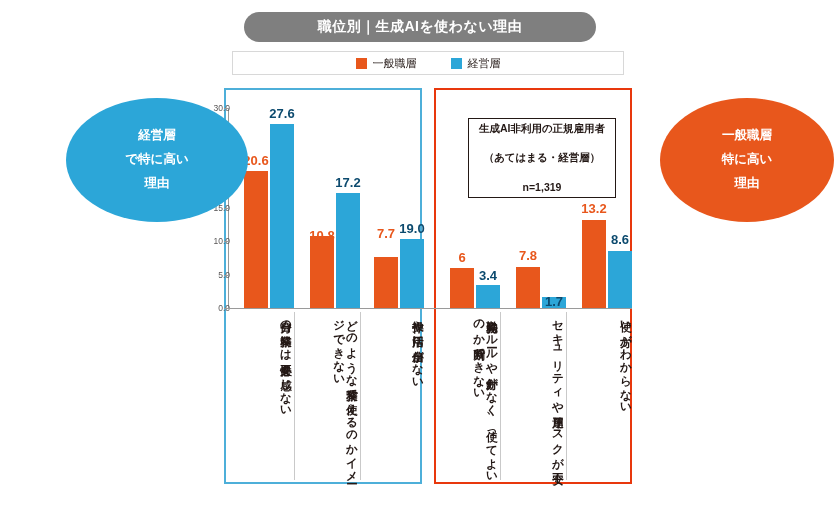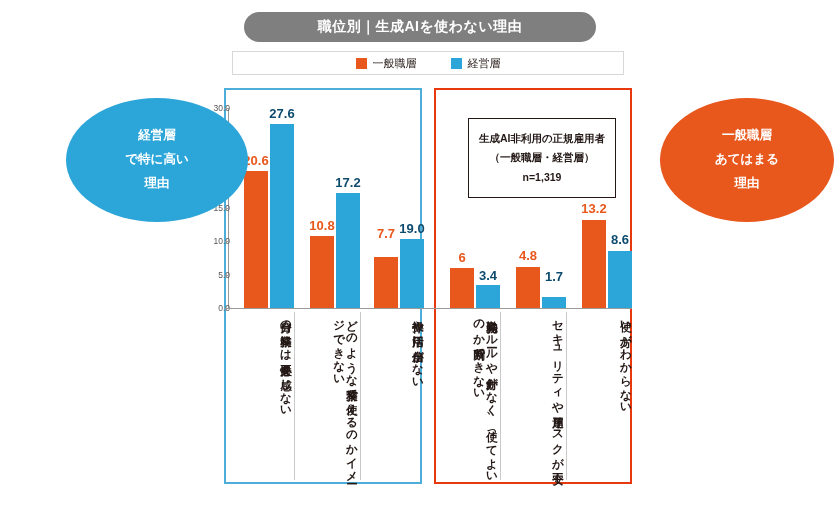--- a/index.html
+++ b/index.html
@@ -82,21 +82,21 @@
     color:#231815;letter-spacing:.5px;
     height:168px;
   }
   .cat-sep{position:absolute;top:0;width:1px;height:168px;background:#c9c9c9;}
 
   
   .note{
     position:absolute;left:468px;top:118px;width:146px;height:78px;
     border:1px solid #231815;background:#ffffff;
     display:flex;flex-direction:column;align-items:center;justify-content:center;
-    gap:6px;font-size:10.5px;font-weight:bold;text-align:center;line-height:1.25;
+    gap:16px;font-size:10.5px;font-weight:bold;text-align:center;line-height:1.25;
   }
 
   
   .callout{
     position:absolute;border-radius:50%;
     display:flex;flex-direction:column;align-items:center;justify-content:center;
     color:#ffffff;font-size:12.5px;font-weight:bold;line-height:1.9;text-align:center;
   }
   .callout-left{left:66px;top:98px;width:182px;height:124px;background:#2ca6d8;}
   .callout-right{left:660px;top:98px;width:174px;height:124px;background:#e8571c;}
@@ -151,37 +151,37 @@
 
   <div class="bars">
 
     <div class="bar orange" style="left:16px;height:137.3px"></div>
     <div class="bar blue" style="left:42px;height:184px"></div>
     <div class="bar-label orange" style="left:28px;top:45px">20.6</div>
     <div class="bar-label blue" style="left:54px;top:-2px">27.6</div>
 
     <div class="bar orange" style="left:82px;height:72px"></div>
     <div class="bar blue" style="left:108px;height:114.7px"></div>
-    <div class="bar-label orange" style="left:94px;top:110px">10.8</div>
+    <div class="bar-label orange" style="left:94px;top:120px">10.8</div>
     <div class="bar-label blue" style="left:120px;top:67px">17.2</div>
 
     <div class="bar orange" style="left:146px;height:51.3px"></div>
     <div class="bar blue" style="left:172px;height:68.7px"></div>
     <div class="bar-label orange" style="left:158px;top:118px">7.7</div>
     <div class="bar-label blue" style="left:184px;top:113px">19.0</div>
 
     <div class="bar orange" style="left:222px;height:40px"></div>
     <div class="bar blue" style="left:248px;height:22.7px"></div>
     <div class="bar-label orange" style="left:234px;top:142px">6</div>
     <div class="bar-label blue" style="left:260px;top:160px">3.4</div>
 
     <div class="bar orange" style="left:288px;height:41.3px"></div>
     <div class="bar blue" style="left:314px;height:11.3px"></div>
-    <div class="bar-label orange" style="left:300px;top:140px">4.8</div>
-    <div class="bar-label blue" style="left:326px;top:161px">1.7</div>
+    <div class="bar-label orange" style="left:300px;top:140px">7.8</div>
+    <div class="bar-label blue" style="left:326px;top:186px">1.7</div>
 
     <div class="bar orange" style="left:354px;height:88px"></div>
     <div class="bar blue" style="left:380px;height:57.3px"></div>
     <div class="bar-label orange" style="left:366px;top:93px">13.2</div>
     <div class="bar-label blue" style="left:392px;top:124px">8.6</div>
   </div>
 
   <div class="cats">
     <div class="cat-sep" style="left:66px"></div>
     <div class="cat-sep" style="left:132px"></div>
@@ -191,29 +191,29 @@
     <div class="cat" style="left:20px;width:44px">自分の業務には必要性を感じない</div>
     <div class="cat" style="left:86px;width:44px">どのような業務で使えるのかイメージできない</div>
     <div class="cat" style="left:152px;width:44px">操作や活用に自信がない</div>
     <div class="cat" style="left:222px;width:48px">勤務先にルールや方針がなく、使ってよいのか判断できない</div>
     <div class="cat" style="left:292px;width:44px">セキュリティや運用リスクが不安</div>
     <div class="cat" style="left:360px;width:44px">使い方がわからない</div>
   </div>
 
   <div class="note">
     <span>生成AI非利用の正規雇用者</span>
-    <span>（一般職層・経営層）</span>
+    <span>（あてはまる・経営層）</span>
     <span>n=1,319</span>
   </div>
 
   <div class="callout callout-left">
     <span>経営層</span>
     <span>で特に高い</span>
     <span>理由</span>
   </div>
   <div class="callout callout-right">
     <span>一般職層</span>
-    <span>あてはまる</span>
+    <span>特に高い</span>
     <span>理由</span>
   </div>
 
 
 </div>
 
 </body></html>

